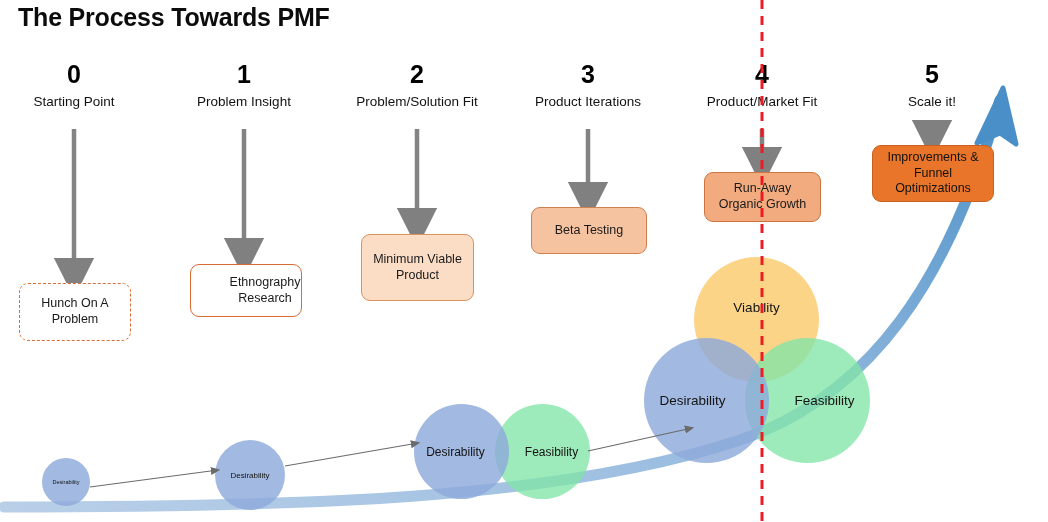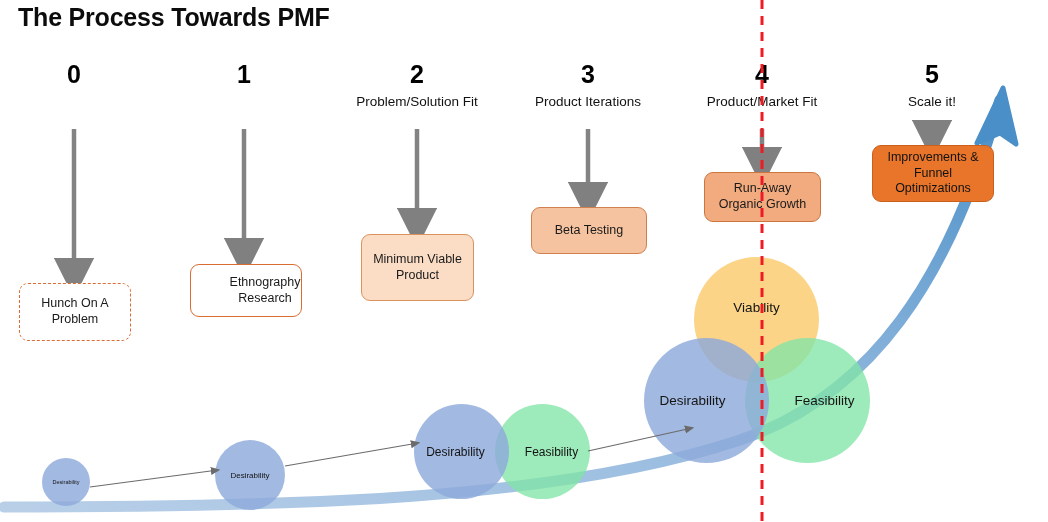--- a/index.html
+++ b/index.html
@@ -123,23 +123,25 @@
       <line x1="90" y1="487" x2="218" y2="470"></line>
       <line x1="285" y1="466" x2="418" y2="443"></line>
       <line x1="588" y1="451" x2="692" y2="428"></line>
     </g>
   </svg>
 
   <div id="title">The Process Towards PMF</div>
 
   <div class="step" style="left:4px;top:62px;width:140px;">
     <div class="num">0</div>
+    <div class="cap">Starting Point</div>
   </div>
   <div class="step" style="left:174px;top:62px;width:140px;">
     <div class="num">1</div>
+    <div class="cap">Problem Insight</div>
   </div>
   <div class="step" style="left:337px;top:62px;width:160px;">
     <div class="num">2</div>
     <div class="cap">Problem/Solution Fit</div>
   </div>
   <div class="step" style="left:513px;top:62px;width:150px;">
     <div class="num">3</div>
     <div class="cap">Product Iterations</div>
   </div>
   <div class="step" style="left:687px;top:62px;width:150px;">

